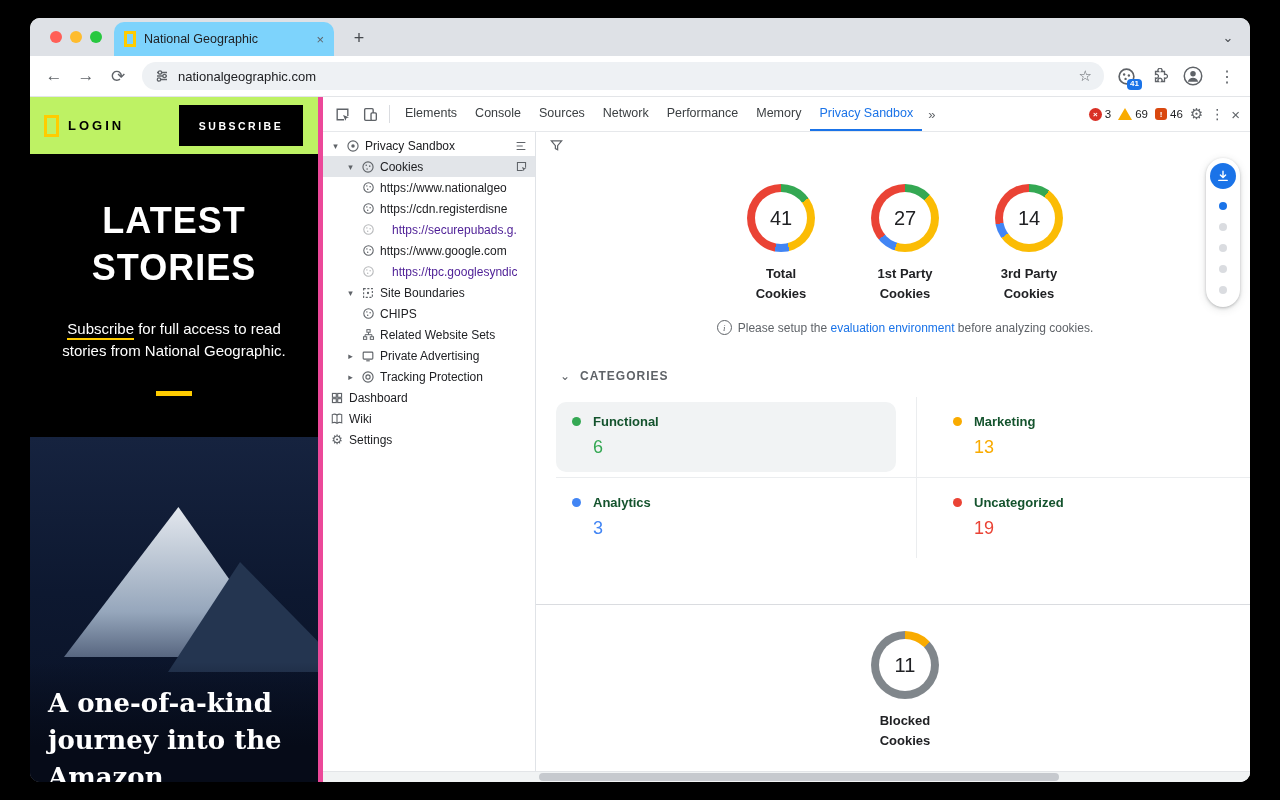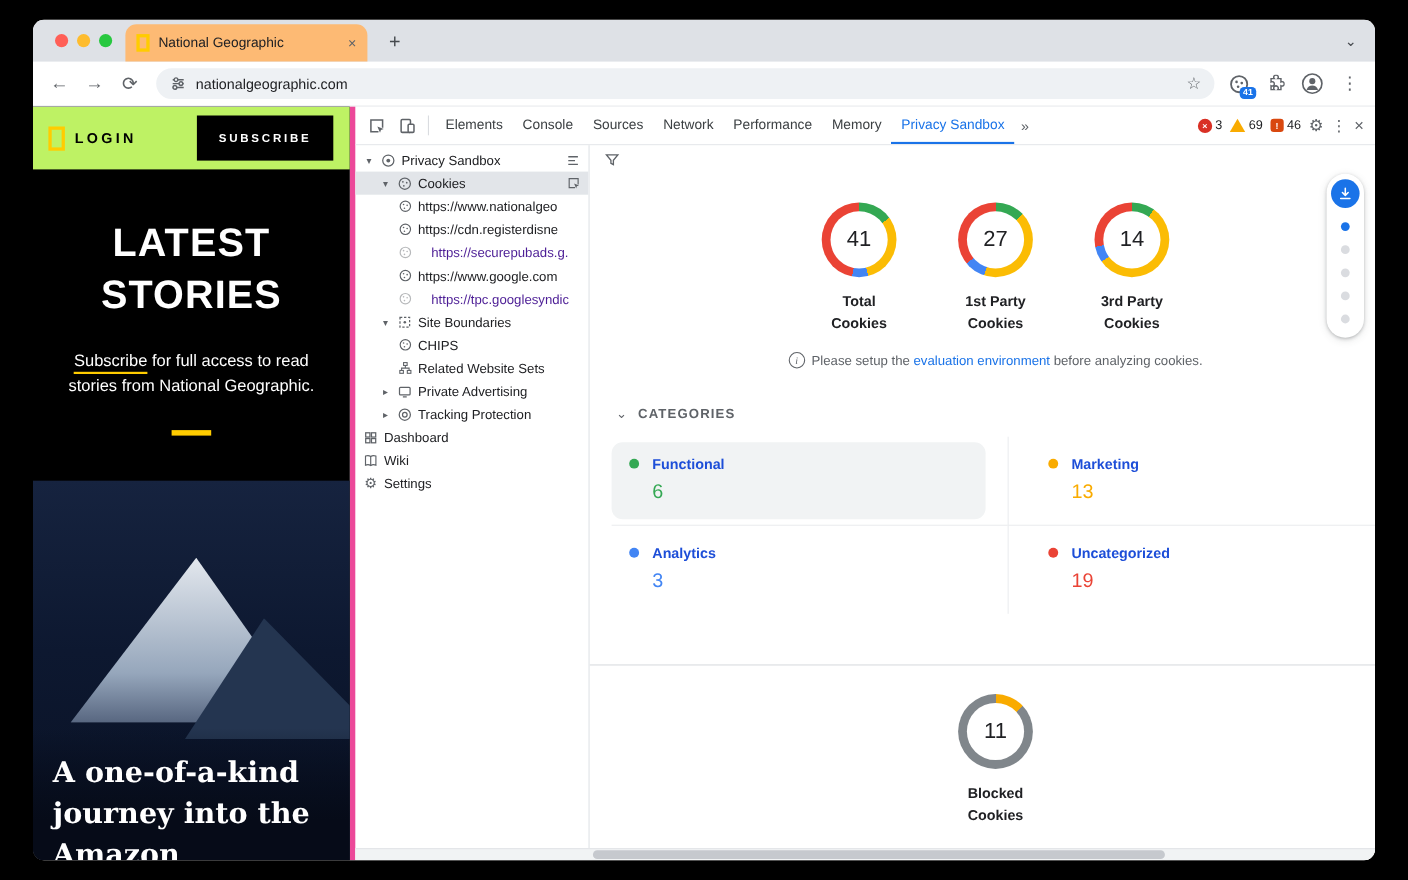--- a/index.html
+++ b/index.html
@@ -5,21 +5,21 @@
   html,body{margin:0;padding:0;}
   body{width:1280px;height:800px;background:#000;font-family:"Liberation Sans",sans-serif;overflow:hidden;}
   .stage{position:relative;width:1280px;height:800px;background:#000;}
   .window{position:absolute;left:30px;top:18px;width:1220px;height:764px;border-radius:10px;overflow:hidden;background:#fff;box-shadow:0 10px 40px rgba(0,0,0,.6);display:flex;flex-direction:column;}
 
   
   .tabstrip{height:38px;background:#dee1e6;position:relative;flex:none;}
   .lights{position:absolute;left:20px;top:13px;display:flex;gap:8px;}
   .light{width:12px;height:12px;border-radius:50%;}
   .light.red{background:#ff5f57;}.light.yellow{background:#febc2e;}.light.green{background:#28c840;}
-  .tab{position:absolute;left:84px;bottom:0;width:220px;height:34px;background:#fdba74;border-radius:10px 10px 0 0;display:flex;align-items:center;padding:12px 10px;box-sizing:border-box;gap:8px;}
+  .tab{position:absolute;left:84px;bottom:0;width:220px;height:34px;background:#7dd3fc;border-radius:10px 10px 0 0;display:flex;align-items:center;padding:12px 10px;box-sizing:border-box;gap:8px;}
   .tab-favicon{width:12px;height:16px;border:3px solid #ffcc00;box-sizing:border-box;flex:none;}
   .tab-title{font-size:12.5px;color:#202124;white-space:nowrap;overflow:hidden;flex:1;}
   .tab-close{font-size:13px;color:#5f6368;flex:none;cursor:default;}
   .newtab{position:absolute;left:316px;top:7px;width:26px;height:26px;display:flex;align-items:center;justify-content:center;font-size:18px;color:#45494e;}
   .strip-chevron{position:absolute;right:12px;top:9px;width:20px;height:20px;display:flex;align-items:center;justify-content:center;font-size:13px;color:#45494e;}
 
   
   .toolbar{height:40px;background:#fff;display:flex;align-items:center;padding:0 10px;gap:4px;flex:none;border-bottom:1px solid #e3e5e8;}
   .navbtn{width:28px;height:28px;display:flex;align-items:center;justify-content:center;font-size:17px;color:#5f6368;flex:none;}
   .omnibox{flex:1;height:28px;background:#eef1f4;border-radius:14px;display:flex;align-items:center;padding:0 12px;gap:8px;margin:0 6px;min-width:0;}
@@ -97,21 +97,21 @@
   .cat-header{margin:34px 0 0 24px;display:flex;align-items:center;gap:9px;font-size:12px;font-weight:700;letter-spacing:1px;color:#5f6368;}
   .cat-chev{font-size:12px;color:#5f6368;font-weight:400;}
   .cat-grid{margin:14px 0 0 20px;display:grid;grid-template-columns:360px 1fr;}
   .cat-cell{padding:5px 0;}
   .cat-cell.right{border-left:1px solid #ebedef;padding-left:20px;}
   .cat-cell.top{border-bottom:1px solid #ebedef;}
   .cat-box{padding:12px 16px 14px;border-radius:10px;margin-right:20px;}
   .cat-box.hl{background:#f1f3f4;}
   .cat-head{display:flex;align-items:center;gap:12px;}
   .dot{width:9px;height:9px;border-radius:50%;flex:none;}
-  .cat-name{font-size:13px;font-weight:700;color:#1d4ed8;}
+  .cat-name{font-size:13px;font-weight:700;color:#14532d;}
   .cat-count{margin:8px 0 0 21px;font-size:18px;}
   .panel-divider{margin-top:46px;border-top:1px solid #dadce0;}
   .blocked{margin-top:26px;display:flex;flex-direction:column;align-items:center;transform:translateX(12px);}
 
   .side-pill{position:absolute;right:10px;top:26px;width:34px;background:#fff;border-radius:17px;box-shadow:0 1px 3px rgba(60,64,67,.3),0 2px 8px rgba(60,64,67,.15);display:flex;flex-direction:column;align-items:center;gap:13px;padding:5px 0 13px;}
   .dl-btn{width:26px;height:26px;border-radius:50%;background:#1a73e8;display:flex;align-items:center;justify-content:center;}
   .nav-dot{width:8px;height:8px;border-radius:50%;background:#dadce0;}
   .nav-dot.active{background:#1a73e8;}
 
   .hscroll{height:10px;flex:none;background:#f1f3f4;border-top:1px solid #e3e5e8;position:relative;}

